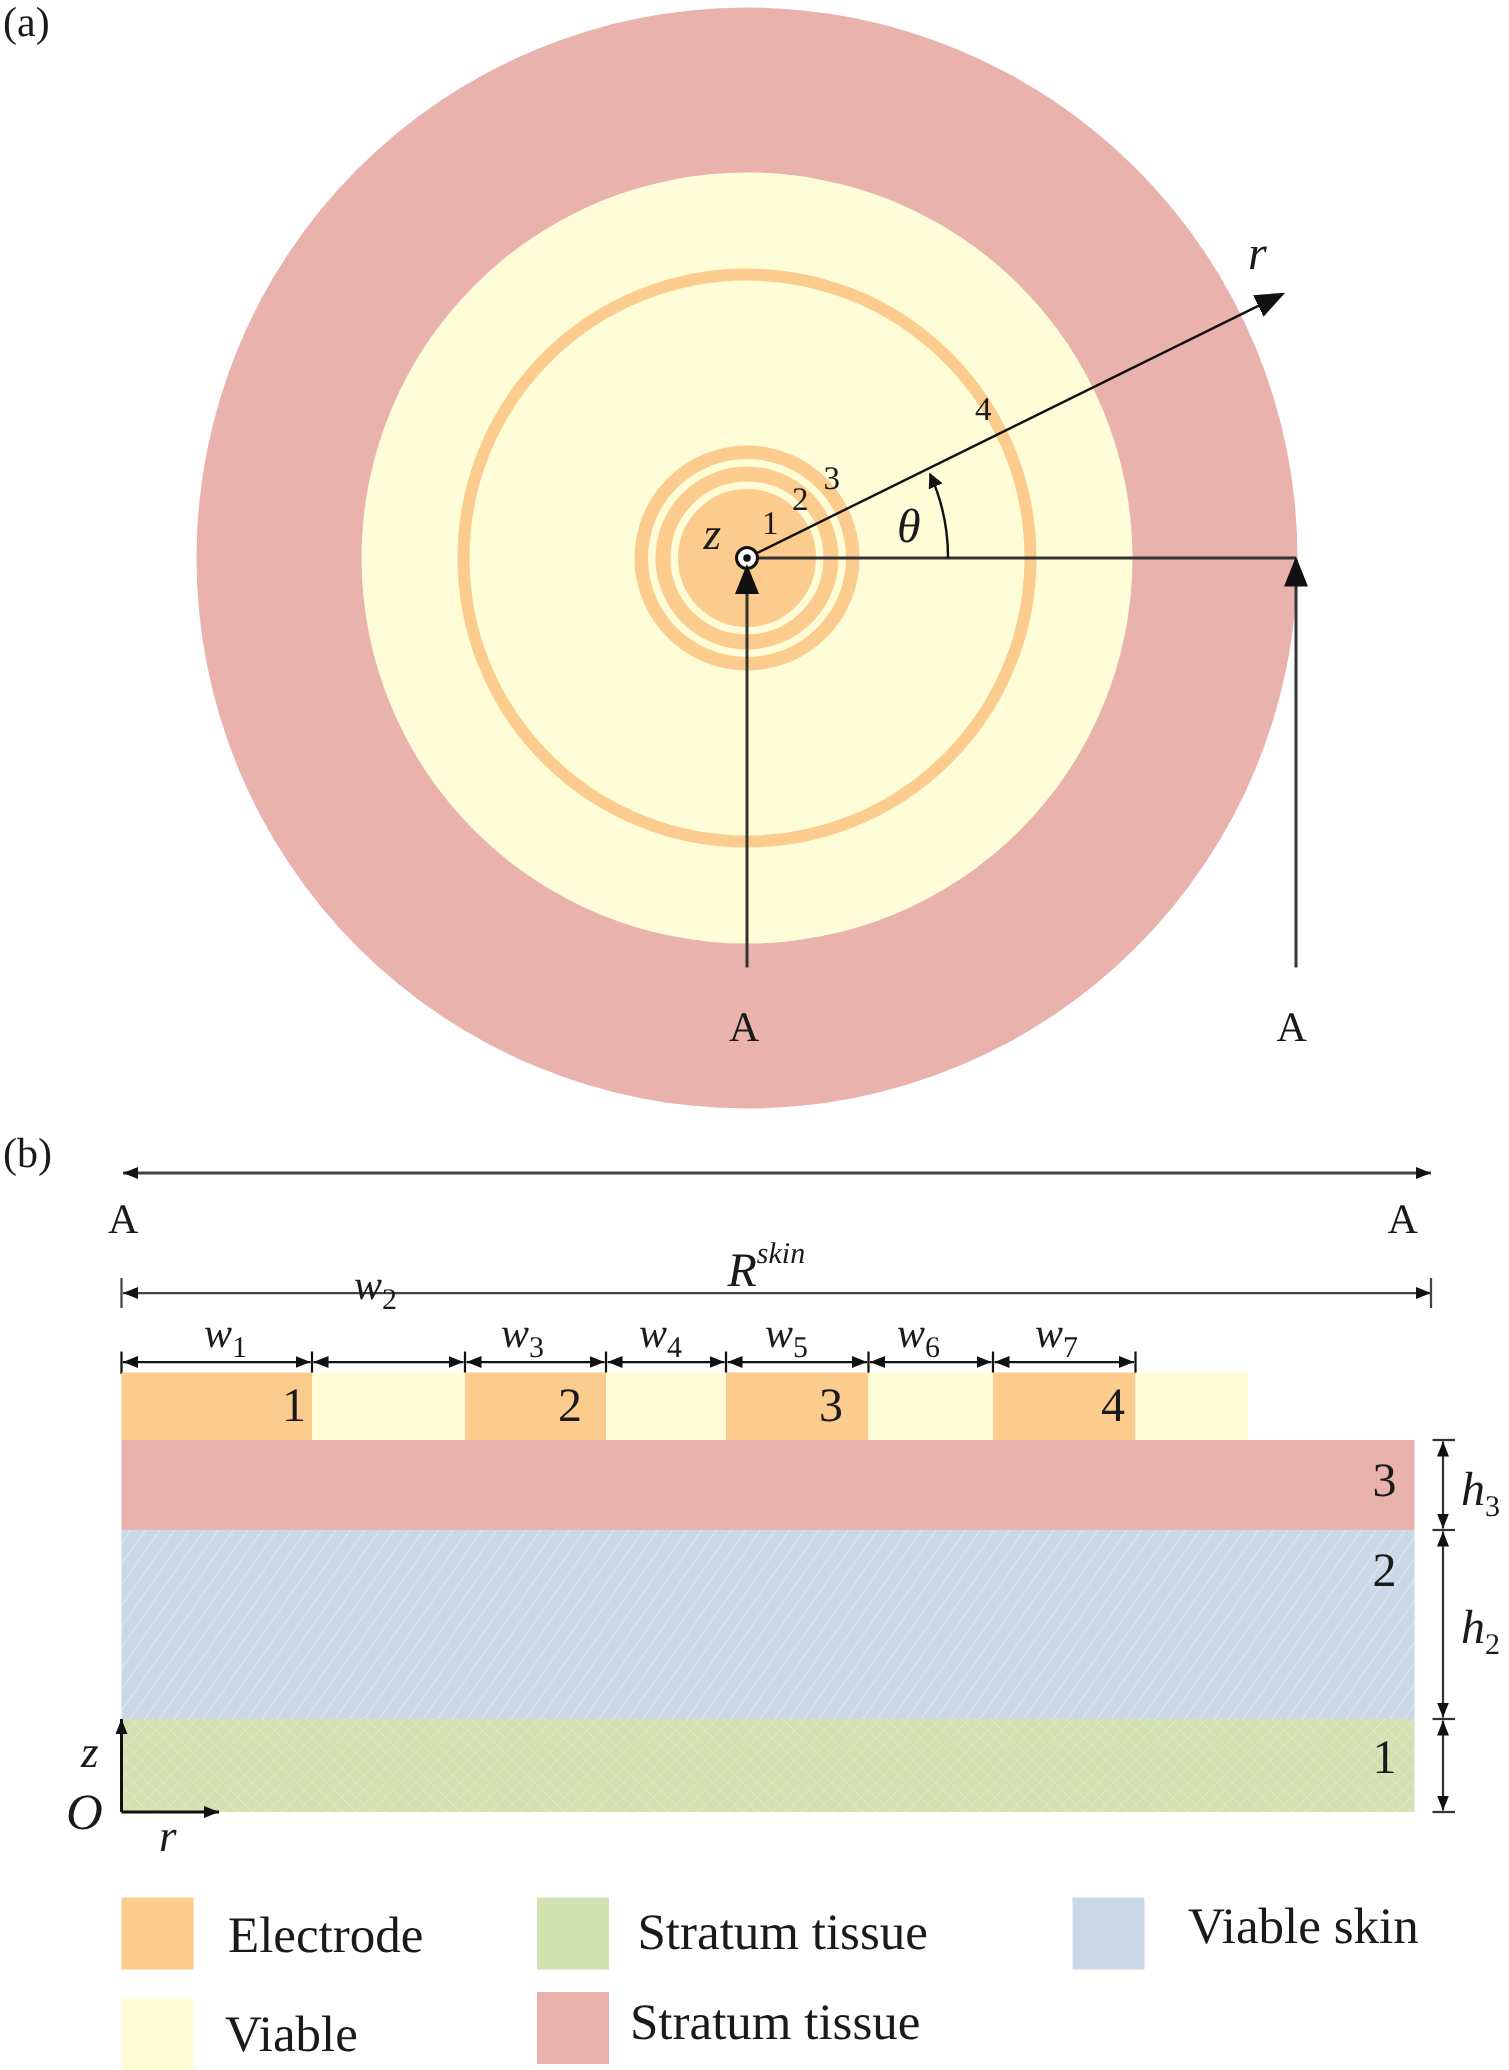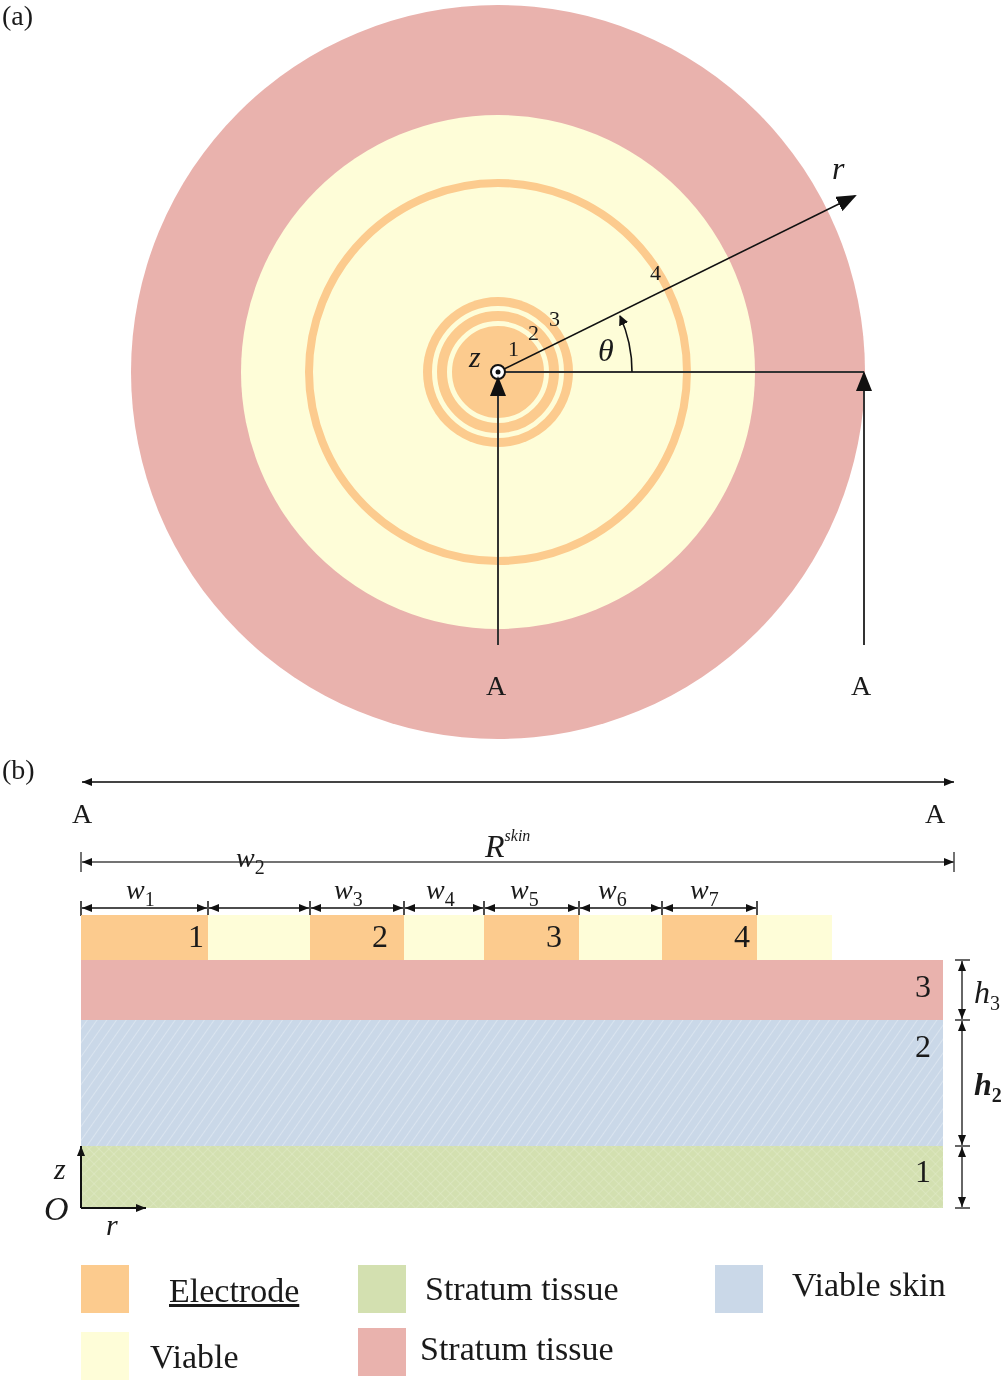--- a/index.html
+++ b/index.html
@@ -125,51 +125,51 @@
 <span class="lbl it" style="left:598px;top:334px;font-size:32px;">θ</span>
 <span class="lbl it" style="left:832px;top:152px;font-size:32px;">r</span>
 <span class="lbl" style="left:486px;top:672px;">A</span>
 <span class="lbl" style="left:851px;top:672px;">A</span>
 
 <div class="abs panel-label" style="left:2px;top:754px;">(b)</div>
 <span class="lbl" style="left:72px;top:800px;">A</span>
 <span class="lbl" style="left:925px;top:800px;">A</span>
 
 <span class="lbl it" style="left:485px;top:830px;font-size:32px;">
-  <span>R</span><sup style="font-size:16px;position:relative;top:-4px;font-style:italic;">skin</sup>
+  <span>R</span><sup style="font-size:20px;position:relative;top:-4px;font-style:italic;">skin</sup>
 </span>
 
-<span class="lbl it" style="left:126px;top:876px;"><span>w</span><sub style="font-style:normal;font-size:20px;">1</sub></span>
+<span class="lbl it" style="left:136px;top:876px;"><span>w</span><sub style="font-style:normal;font-size:20px;">1</sub></span>
 <span class="lbl it" style="left:236px;top:844px;"><span>w</span><sub style="font-style:normal;font-size:20px;">2</sub></span>
 <span class="lbl it" style="left:334px;top:876px;"><span>w</span><sub style="font-style:normal;font-size:20px;">3</sub></span>
 <span class="lbl it" style="left:426px;top:876px;"><span>w</span><sub style="font-style:normal;font-size:20px;">4</sub></span>
 <span class="lbl it" style="left:510px;top:876px;"><span>w</span><sub style="font-style:normal;font-size:20px;">5</sub></span>
 <span class="lbl it" style="left:598px;top:876px;"><span>w</span><sub style="font-style:normal;font-size:20px;">6</sub></span>
 <span class="lbl it" style="left:690px;top:876px;"><span>w</span><sub style="font-style:normal;font-size:20px;">7</sub></span>
 
 <span class="lbl" style="left:188px;top:920px;font-size:32px;">1</span>
 <span class="lbl" style="left:372px;top:920px;font-size:32px;">2</span>
 <span class="lbl" style="left:546px;top:920px;font-size:32px;">3</span>
 <span class="lbl" style="left:734px;top:920px;font-size:32px;">4</span>
 
 <span class="lbl" style="left:915px;top:970px;font-size:32px;">3</span>
 <span class="lbl" style="left:915px;top:1030px;font-size:32px;">2</span>
 <span class="lbl" style="left:915px;top:1155px;font-size:32px;">1</span>
 
 <span class="lbl it" style="left:974px;top:976px;font-size:32px;"><span>h</span><sub style="font-style:normal;font-size:20px;">3</sub></span>
-<span class="lbl it" style="left:974px;top:1068px;font-size:32px;font-weight:bold;"><span>h</span><sub style="font-style:normal;font-size:20px;">2</sub></span>
+<span class="lbl it" style="left:974px;top:1068px;font-size:32px;"><span>h</span><sub style="font-style:normal;font-size:20px;">2</sub></span>
 <span class="lbl it" style="left:974px;top:1160px;font-size:32px;margin-left:33px;"><span>h</span><sub style="font-style:normal;font-size:20px;">1</sub></span>
 
 <span class="lbl it" style="left:54px;top:1154px;font-size:30px;">z</span>
 <span class="lbl it" style="left:44px;top:1192px;font-size:34px;">O</span>
 <span class="lbl it" style="left:106px;top:1210px;font-size:30px;">r</span>
 
 <div>
   <div class="legend-swatch" style="left:81px;top:1265px;background:#fccb8e;"></div>
-  <span class="legend-text" style="left:169px;top:1274px;text-decoration:underline;">Electrode</span>
+  <span class="legend-text" style="left:152px;top:1274px;">Electrode</span>
 
   <div class="legend-swatch" style="left:358px;top:1265px;background:#d3e0b0;"></div>
   <span class="legend-text" style="left:425px;top:1272px;">Stratum tissue</span>
 
   <div class="legend-swatch" style="left:715px;top:1265px;background:#cad8e8;"></div>
   <span class="legend-text" style="left:792px;top:1268px;font-family:Liberation Serif, serif;">Viable skin</span>
 
   <div class="legend-swatch" style="left:81px;top:1332px;background:#fefdd8;"></div>
   <span class="legend-text" style="left:150px;top:1340px;">Viable</span>
 

